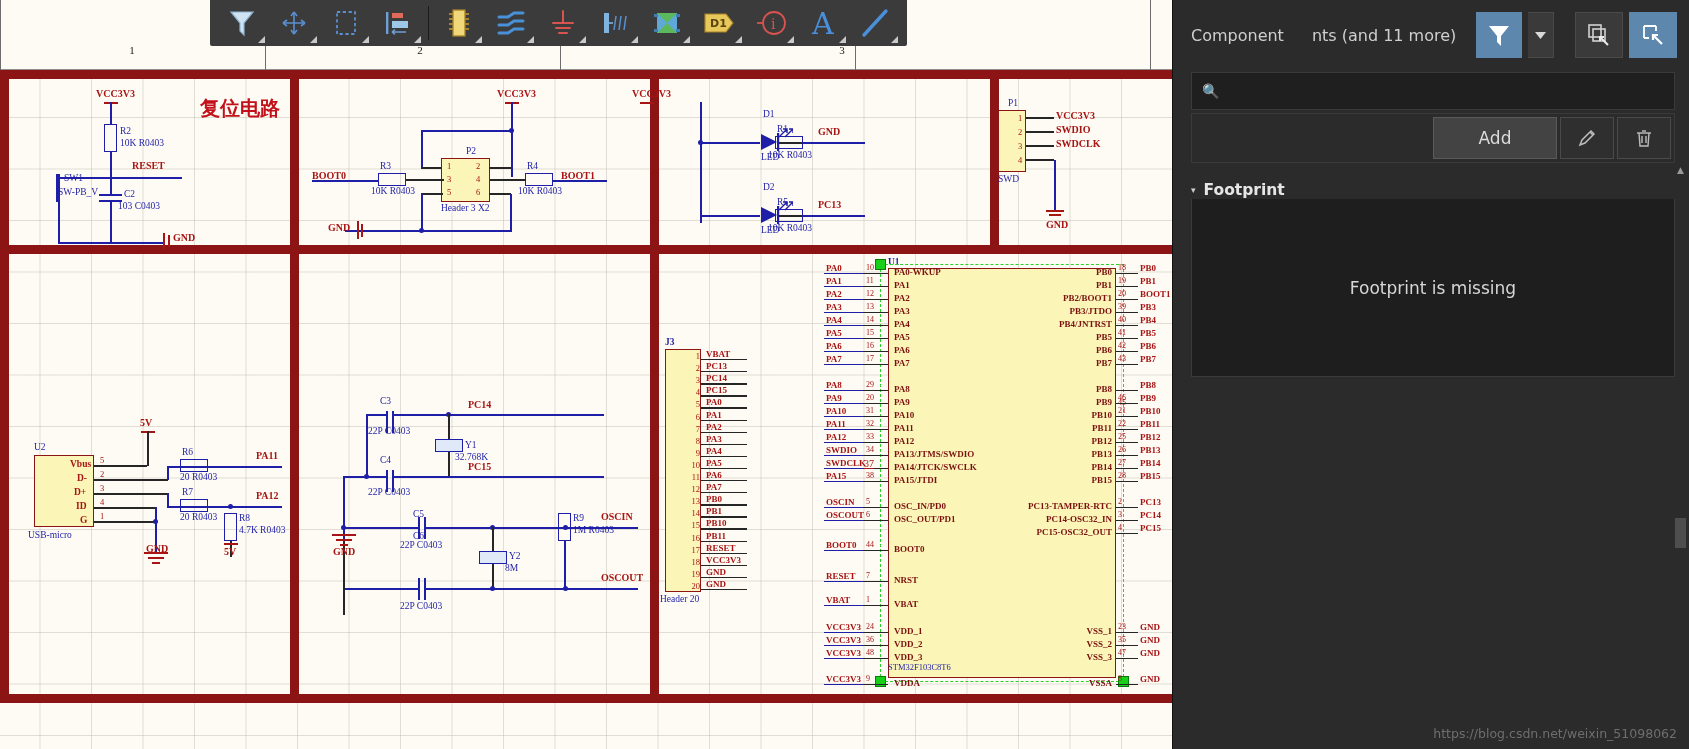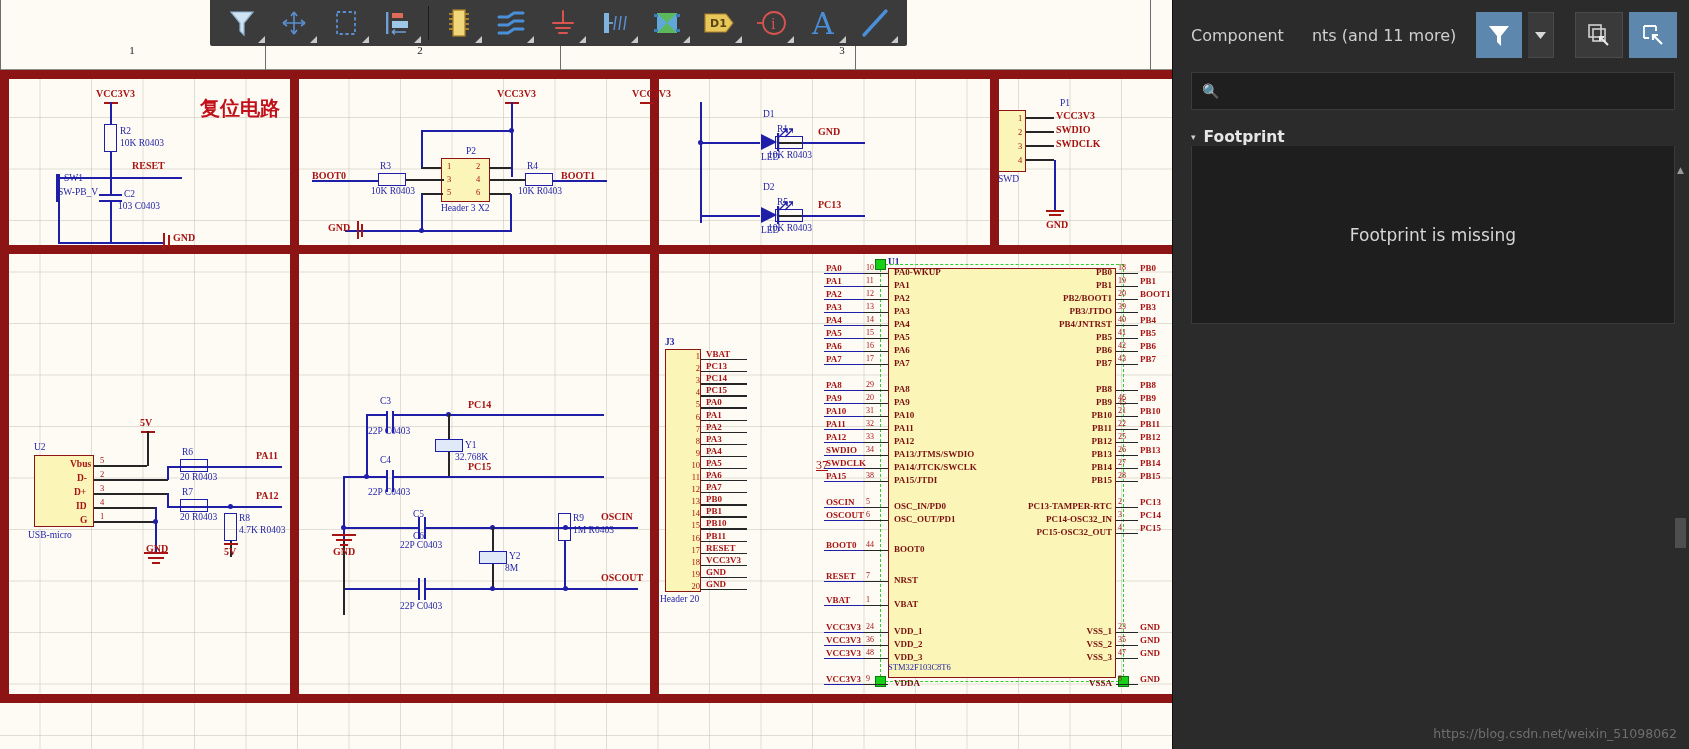--- a/index.html
+++ b/index.html
@@ -324,21 +324,21 @@
       <path d="M20,12 L28,4 M24,4 L28,4 L28,8" stroke="#1e1ea8" stroke-width="1.4" fill="none"></path>
       <path d="M26,12 L34,4 M30,4 L34,4 L34,8" stroke="#1e1ea8" stroke-width="1.4" fill="none"></path>
     </svg>
     <div class="wireblk" style="left:779px;top:215px;width:50px;height:1.6px"></div>
     <div class="res" style="left:775px;top:209px;width:28px;height:13px"></div>
     <div class="lbl" style="left:777px;top:197px">R5</div>
     <div class="lbl" style="left:768px;top:223px">10K R0403</div>
     <div class="wire" style="left:803px;top:215px;width:62px;height:1.5px"></div>
     <div class="lblnet" style="left:818px;top:199px">PC13</div>
 
-    <div class="lbl" style="left:1060px;top:98px">P1</div>
+    <div class="lbl" style="left:1008px;top:98px">P1</div>
     <div class="box-y" style="left:998px;top:110px;width:28px;height:62px"></div>
     <div class="pinnum" style="left:1018px;top:113px">1</div>
     <div class="pinnum" style="left:1018px;top:127px">2</div>
     <div class="pinnum" style="left:1018px;top:141px">3</div>
     <div class="pinnum" style="left:1018px;top:155px">4</div>
     <div class="lbl" style="left:998px;top:174px">SWD</div>
     <div class="wireblk" style="left:1026px;top:117px;width:28px;height:1.5px"></div>
     <div class="wireblk" style="left:1026px;top:131px;width:28px;height:1.5px"></div>
     <div class="wireblk" style="left:1026px;top:145px;width:28px;height:1.5px"></div>
     <div class="wireblk" style="left:1026px;top:159px;width:28px;height:1.5px"></div>
@@ -617,21 +617,21 @@
         <div class="pinnum" style="left: 866px; top: 432px; font-size: 8px;">33</div>
         <div class="lbl" style="left: 894px; top: 436px; font-size: 9px; color: rgb(122, 16, 16); font-weight: bold;">PA12</div>
         <div class="lblnet" style="left: 826px; top: 445px; font-size: 9px;">SWDIO</div>
         <div class="netline" style="left: 824px; top: 455px; width: 40px; height: 1.2px;"></div>
         <div class="wireblk" style="left: 864px; top: 455px; width: 24px; height: 1.4px;"></div>
         <div class="pinnum" style="left: 866px; top: 445px; font-size: 8px;">34</div>
         <div class="lbl" style="left: 894px; top: 449px; font-size: 9px; color: rgb(122, 16, 16); font-weight: bold;">PA13/JTMS/SWDIO</div>
         <div class="lblnet" style="left: 826px; top: 458px; font-size: 9px;">SWDCLK</div>
         <div class="netline" style="left: 824px; top: 468px; width: 40px; height: 1.2px;"></div>
         <div class="wireblk" style="left: 864px; top: 468px; width: 24px; height: 1.4px;"></div>
-        <div class="pinnum" style="left: 816px; top: 458px; font-size: 12px; text-decoration: underline;">37</div>
+        <div class="pinnum" style="left: 864px; top: 458px; font-size: 10px; text-decoration: underline;">37</div>
         <div class="lbl" style="left: 894px; top: 462px; font-size: 9px; color: rgb(122, 16, 16); font-weight: bold;">PA14/JTCK/SWCLK</div>
         <div class="lblnet" style="left: 826px; top: 471px; font-size: 9px;">PA15</div>
         <div class="netline" style="left: 824px; top: 481px; width: 40px; height: 1.2px;"></div>
         <div class="wireblk" style="left: 864px; top: 481px; width: 24px; height: 1.4px;"></div>
         <div class="pinnum" style="left: 866px; top: 471px; font-size: 8px;">38</div>
         <div class="lbl" style="left: 894px; top: 475px; font-size: 9px; color: rgb(122, 16, 16); font-weight: bold;">PA15/JTDI</div>
         <div class="lblnet" style="left: 826px; top: 497px; font-size: 9px;">OSCIN</div>
         <div class="netline" style="left: 824px; top: 507px; width: 40px; height: 1.2px;"></div>
         <div class="wireblk" style="left: 864px; top: 507px; width: 24px; height: 1.4px;"></div>
         <div class="pinnum" style="left: 866px; top: 497px; font-size: 8px;">5</div>
@@ -922,20 +922,37 @@
           <path d="M3,3 H15 M3,3 V15 M3,15 H8 M15,3 V8"></path>
           <path d="M12,12 L21,21 M12,17 L12,12 L17,12" stroke-width="2.2"></path>
         </svg>
       </div>
     </div>
 
     <div id="search-wrap">
       <span class="sicon">🔍</span>
     </div>
 
+    <div id="addrow">
+      <div class="abtn add">Add</div>
+      <div class="abtn icon">
+        <svg width="18" height="18" viewBox="0 0 18 18" fill="none" stroke="#bdbdbd" stroke-width="1.5">
+          <path d="M2,16 L4,11 L13,2 L16,5 L7,14 Z"></path>
+            <path d="M12,3 L15,6"></path>
+        </svg>
+      </div>
+      <div class="abtn icon">
+        <svg width="16" height="18" viewBox="0 0 16 18" fill="none" stroke="#bdbdbd" stroke-width="1.4">
+          <path d="M1,4 H15"></path>
+            <path d="M6,2 H10"></path>
+            <path d="M3,4 L4,17 H12 L13,4"></path>
+          <path d="M6,7 V14 M10,7 V14"></path>
+        </svg>
+      </div>
+    </div>
 
     <div id="sec-footprint">
       <span class="tri">▾</span>
       <span>Footprint</span>
     </div>
 
 
     <div id="fp-preview">
       <span>Footprint is missing</span>
     </div>

